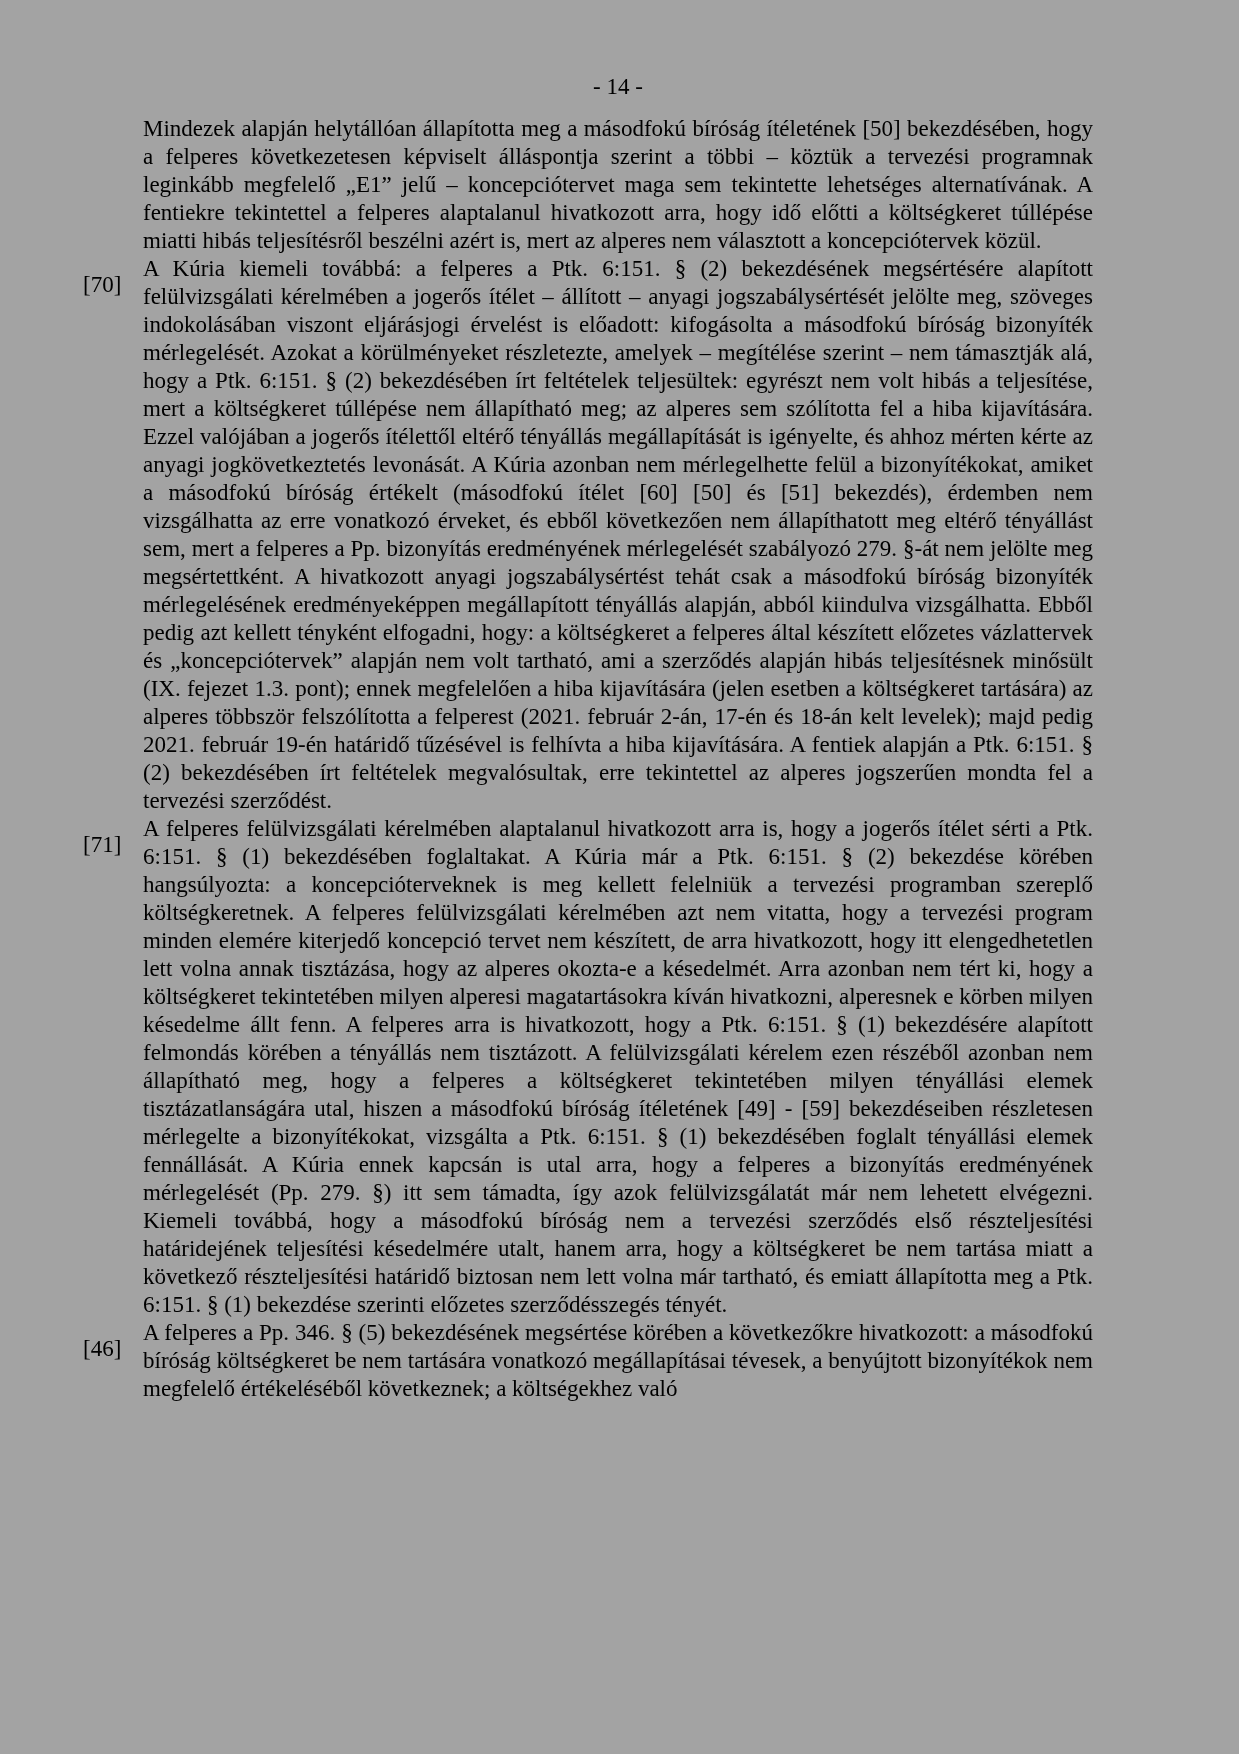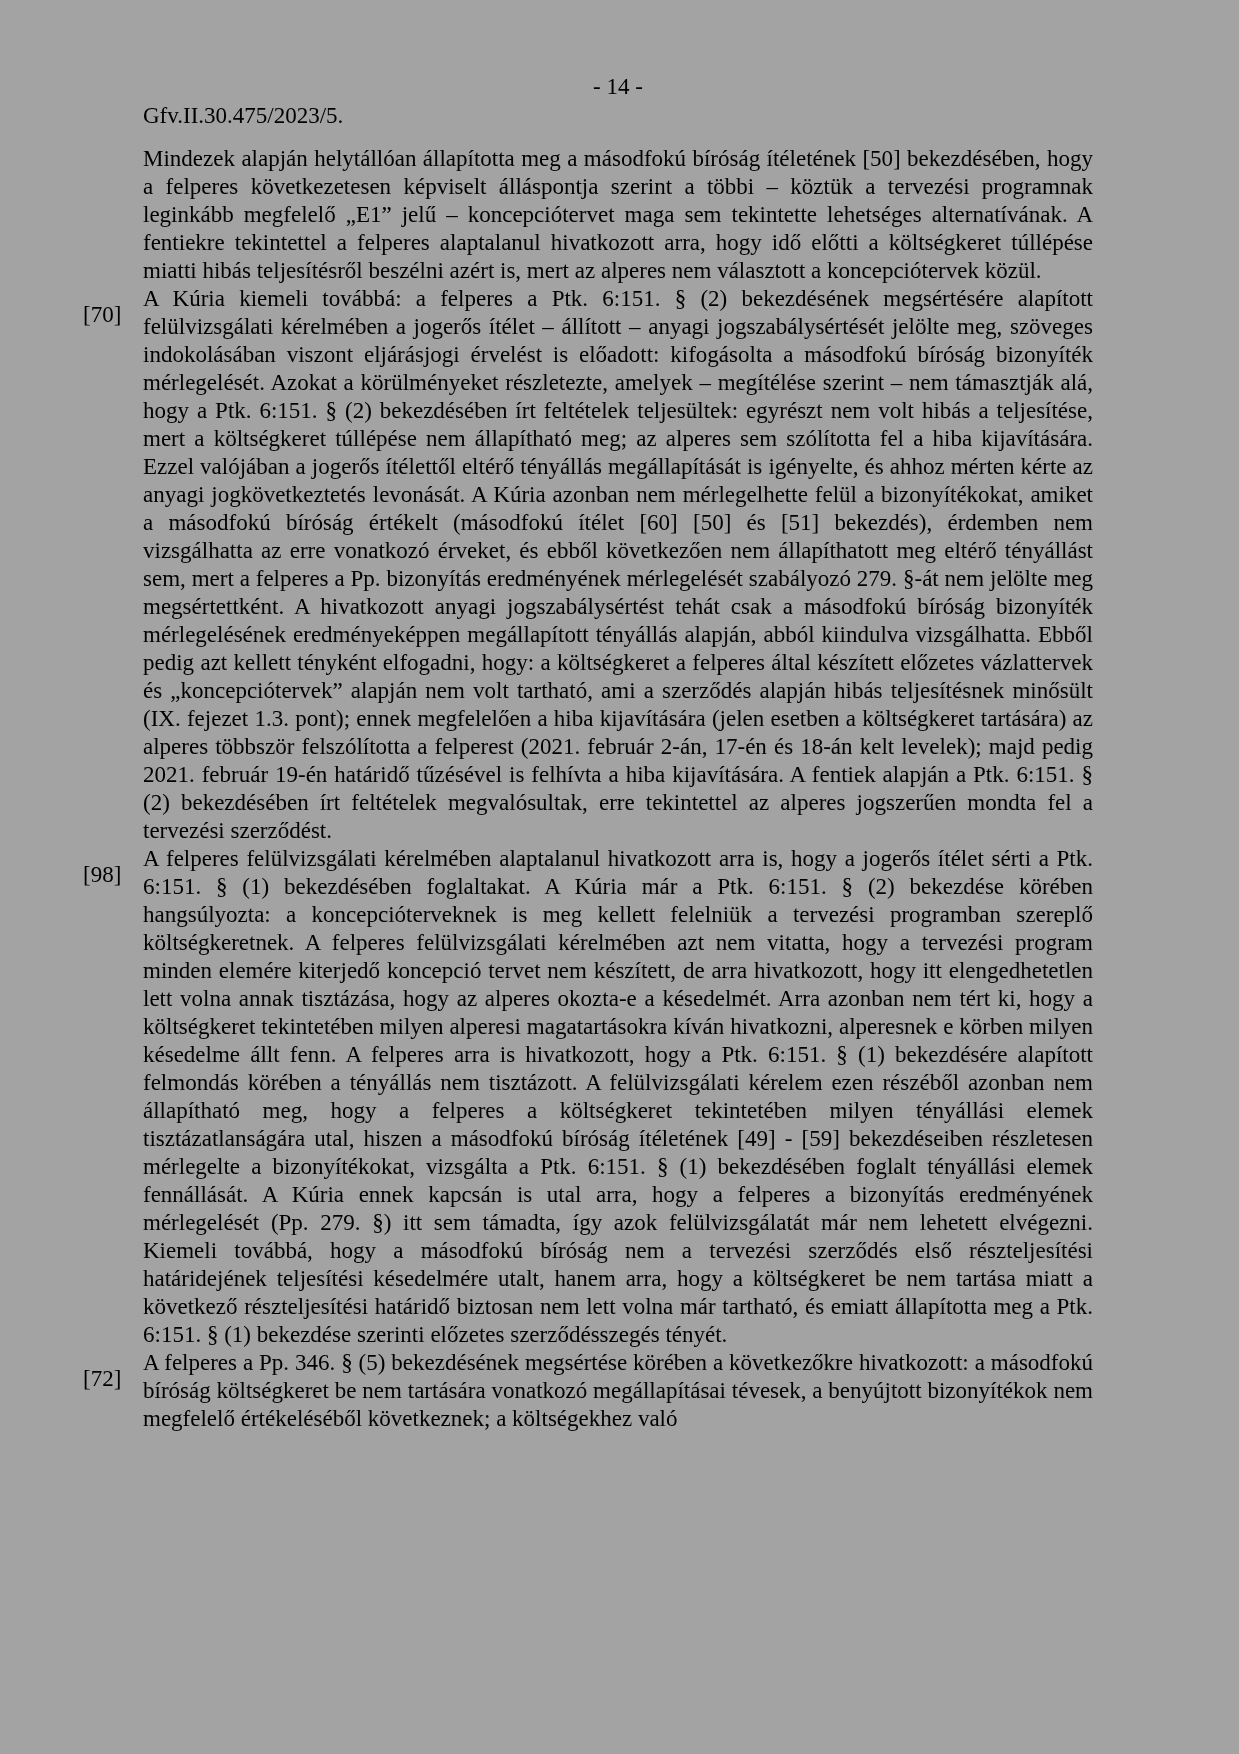--- a/index.html
+++ b/index.html
@@ -55,39 +55,38 @@
   }
 </style>
 </head>
 <body>
 
 <div class="page">
   <div class="content">
 
     <div class="page-number">- 14 -</div>
 
-    <div class="case-number">Gfv.II.30.475/2023/5.</div>
 
     <div class="doc-body">
 
       <div class="para">
         <span class="marker"></span>
         <span>Mindezek alapján helytállóan állapította meg a másodfokú bíróság ítéletének [50] bekezdésében, hogy a felperes következetesen képviselt álláspontja szerint a többi – köztük a tervezési programnak leginkább megfelelő „E1” jelű – koncepciótervet maga sem tekintette lehetséges alternatívának. A fentiekre tekintettel a felperes alaptalanul hivatkozott arra, hogy idő előtti a költségkeret túllépése miatti hibás teljesítésről beszélni azért is, mert az alperes nem választott a koncepciótervek közül.</span>
       </div>
 
       <div class="para">
         <span class="marker">[70]</span>
         <span>A Kúria kiemeli továbbá: a felperes a Ptk. 6:151. § (2) bekezdésének megsértésére alapított felülvizsgálati kérelmében a jogerős ítélet – állított – anyagi jogszabálysértését jelölte meg, szöveges indokolásában viszont eljárásjogi érvelést is előadott: kifogásolta a másodfokú bíróság bizonyíték mérlegelését. Azokat a körülményeket részletezte, amelyek – megítélése szerint – nem támasztják alá, hogy a Ptk. 6:151. § (2) bekezdésében írt feltételek teljesültek: egyrészt nem volt hibás a teljesítése, mert a költségkeret túllépése nem állapítható meg; az alperes sem szólította fel a hiba kijavítására. Ezzel valójában a jogerős ítélettől eltérő tényállás megállapítását is igényelte, és ahhoz mérten kérte az anyagi jogkövetkeztetés levonását. A Kúria azonban nem mérlegelhette felül a bizonyítékokat, amiket a másodfokú bíróság értékelt (másodfokú ítélet [60] [50] és [51] bekezdés), érdemben nem vizsgálhatta az erre vonatkozó érveket, és ebből következően nem állapíthatott meg eltérő tényállást sem, mert a felperes a Pp. bizonyítás eredményének mérlegelését szabályozó 279. §-át nem jelölte meg megsértettként. A hivatkozott anyagi jogszabálysértést tehát csak a másodfokú bíróság bizonyíték mérlegelésének eredményeképpen megállapított tényállás alapján, abból kiindulva vizsgálhatta. Ebből pedig azt kellett tényként elfogadni, hogy: a költségkeret a felperes által készített előzetes vázlattervek és „koncepciótervek” alapján nem volt tartható, ami a szerződés alapján hibás teljesítésnek minősült (IX. fejezet 1.3. pont); ennek megfelelően a hiba kijavítására (jelen esetben a költségkeret tartására) az alperes többször felszólította a felperest (2021. február 2-án, 17-én és 18-án kelt levelek); majd pedig 2021. február 19-én határidő tűzésével is felhívta a hiba kijavítására. A fentiek alapján a Ptk. 6:151. § (2) bekezdésében írt feltételek megvalósultak, erre tekintettel az alperes jogszerűen mondta fel a tervezési szerződést.</span>
       </div>
 
       <div class="para">
-        <span class="marker">[98]</span>
+        <span class="marker">[71]</span>
         <span>A felperes felülvizsgálati kérelmében alaptalanul hivatkozott arra is, hogy a jogerős ítélet sérti a Ptk. 6:151. § (1) bekezdésében foglaltakat. A Kúria már a Ptk. 6:151. § (2) bekezdése körében hangsúlyozta: a koncepcióterveknek is meg kellett felelniük a tervezési programban szereplő költségkeretnek. A felperes felülvizsgálati kérelmében azt nem vitatta, hogy a tervezési program minden elemére kiterjedő koncepció tervet nem készített, de arra hivatkozott, hogy itt elengedhetetlen lett volna annak tisztázása, hogy az alperes okozta-e a késedelmét. Arra azonban nem tért ki, hogy a költségkeret tekintetében milyen alperesi magatartásokra kíván hivatkozni, alperesnek e körben milyen késedelme állt fenn. A felperes arra is hivatkozott, hogy a Ptk. 6:151. § (1) bekezdésére alapított felmondás körében a tényállás nem tisztázott. A felülvizsgálati kérelem ezen részéből azonban nem állapítható meg, hogy a felperes a költségkeret tekintetében milyen tényállási elemek tisztázatlanságára utal, hiszen a másodfokú bíróság ítéletének [49] - [59] bekezdéseiben részletesen mérlegelte a bizonyítékokat, vizsgálta a Ptk. 6:151. § (1) bekezdésében foglalt tényállási elemek fennállását. A Kúria ennek kapcsán is utal arra, hogy a felperes a bizonyítás eredményének mérlegelését (Pp. 279. §) itt sem támadta, így azok felülvizsgálatát már nem lehetett elvégezni. Kiemeli továbbá, hogy a másodfokú bíróság nem a tervezési szerződés első részteljesítési határidejének teljesítési késedelmére utalt, hanem arra, hogy a költségkeret be nem tartása miatt a következő részteljesítési határidő biztosan nem lett volna már tartható, és emiatt állapította meg a Ptk. 6:151. § (1) bekezdése szerinti előzetes szerződésszegés tényét.</span>
       </div>
 
       <div class="para">
-        <span class="marker">[72]</span>
+        <span class="marker">[46]</span>
         <span>A felperes a Pp. 346. § (5) bekezdésének megsértése körében a következőkre hivatkozott: a másodfokú bíróság költségkeret be nem tartására vonatkozó megállapításai tévesek, a benyújtott bizonyítékok nem megfelelő értékeléséből következnek; a költségekhez való</span>
       </div>
 
     </div>
   </div>
 </div>
 
 </body></html>

